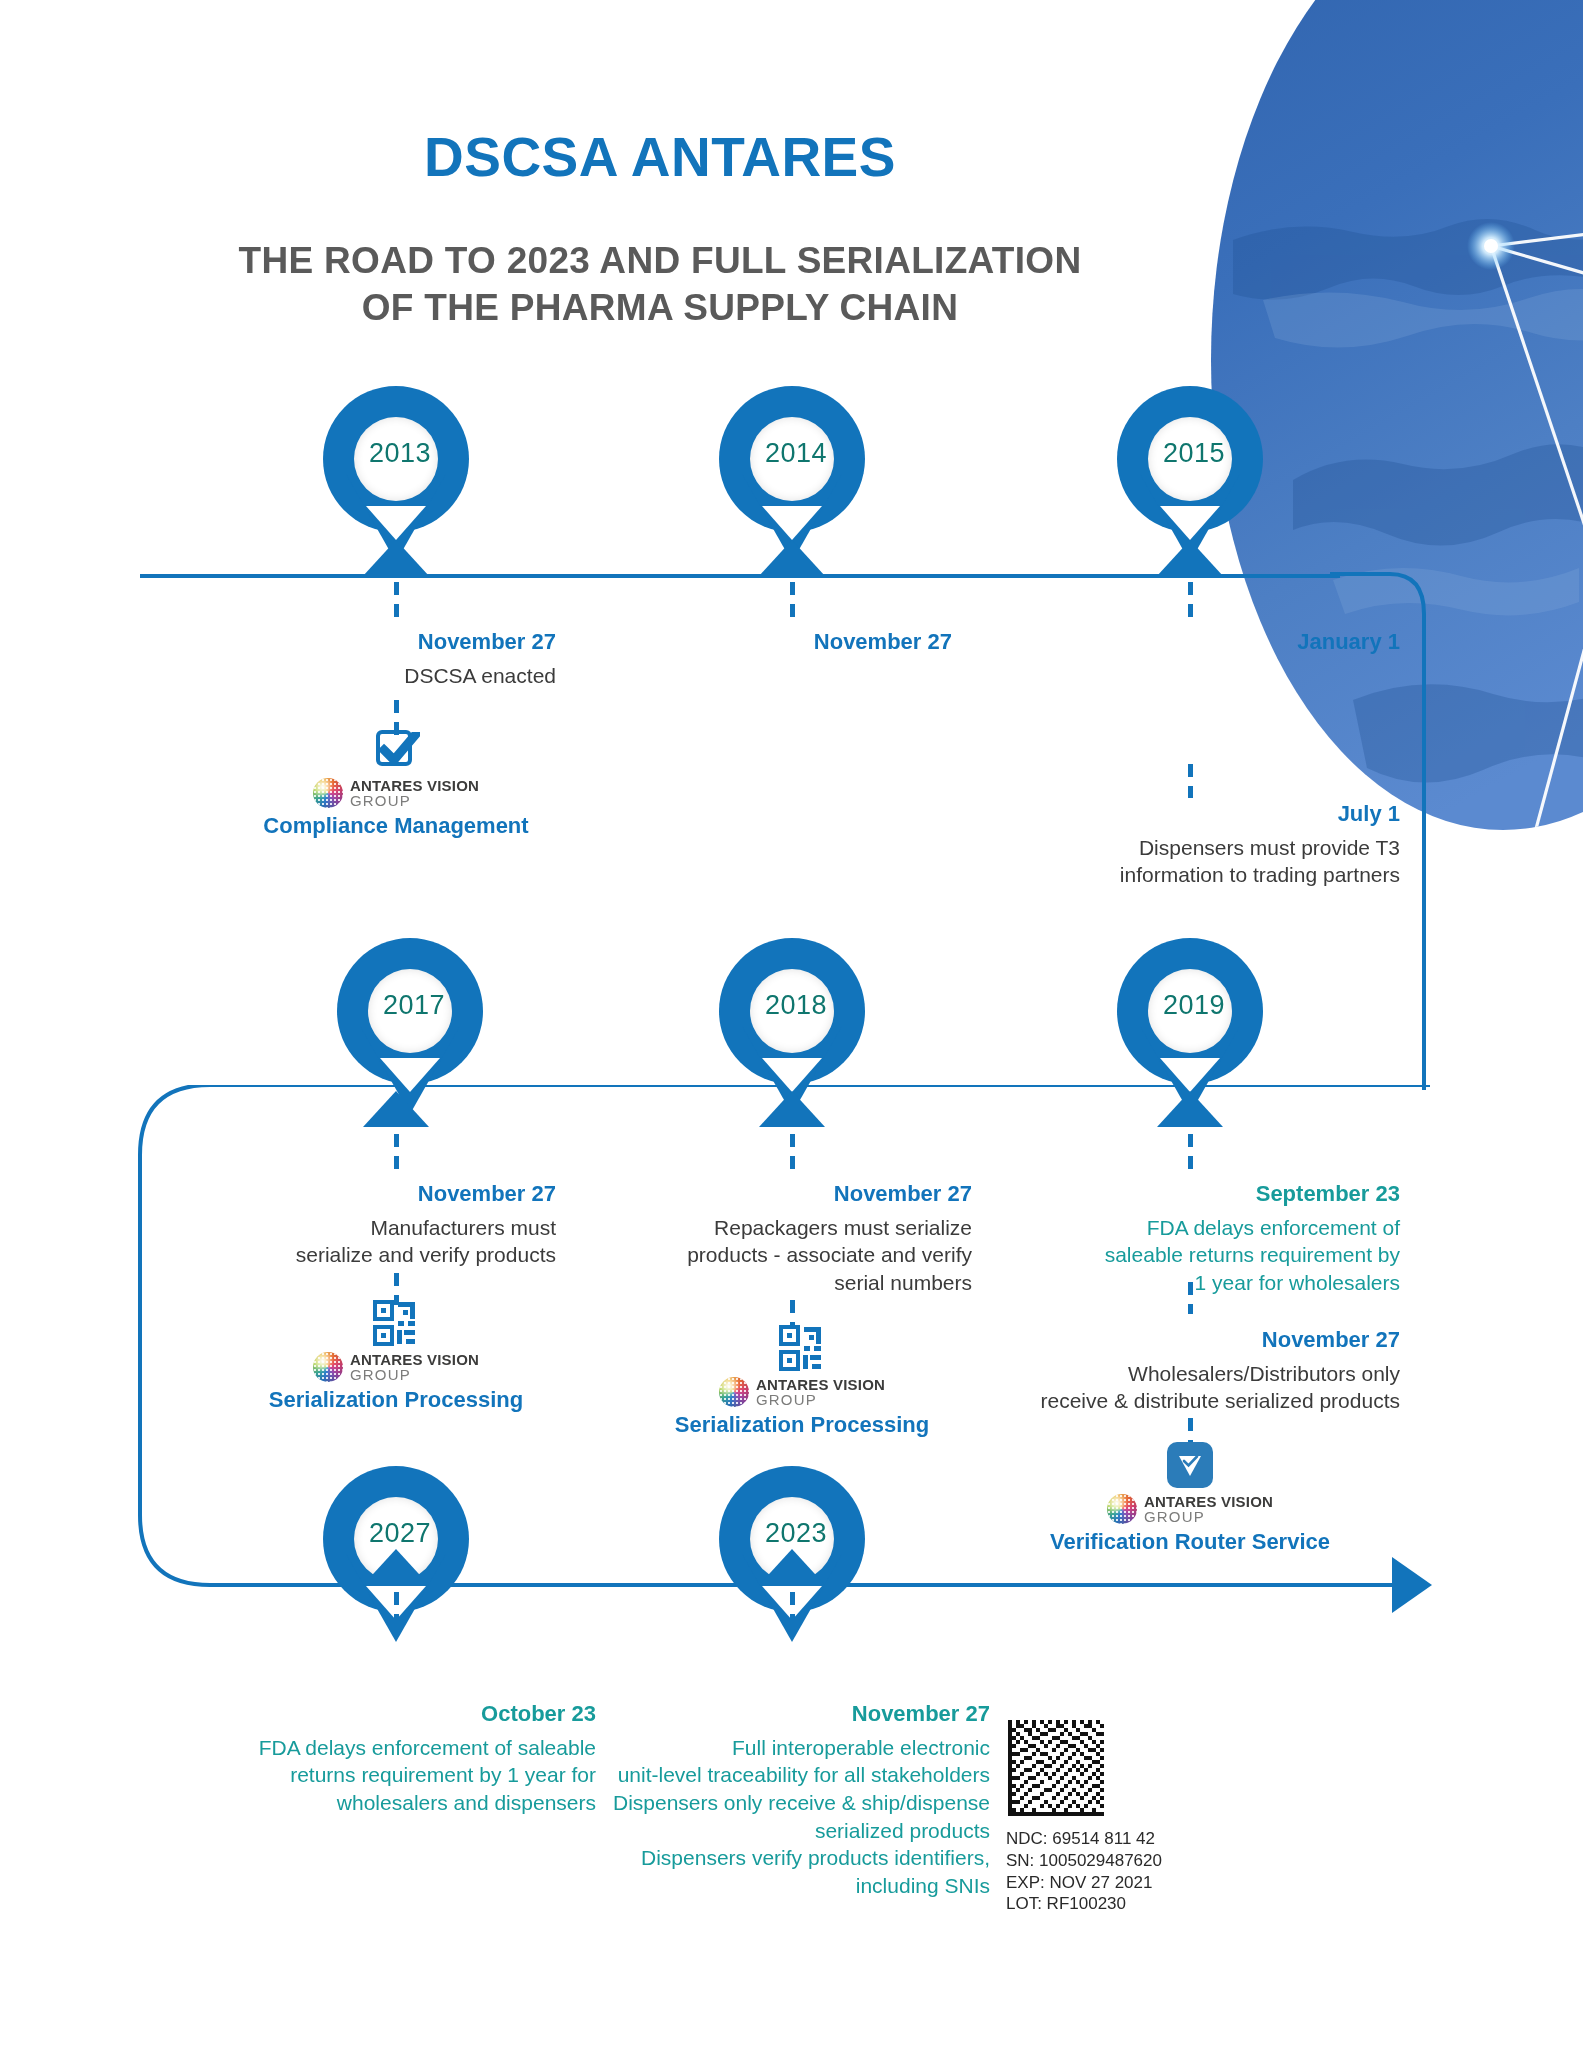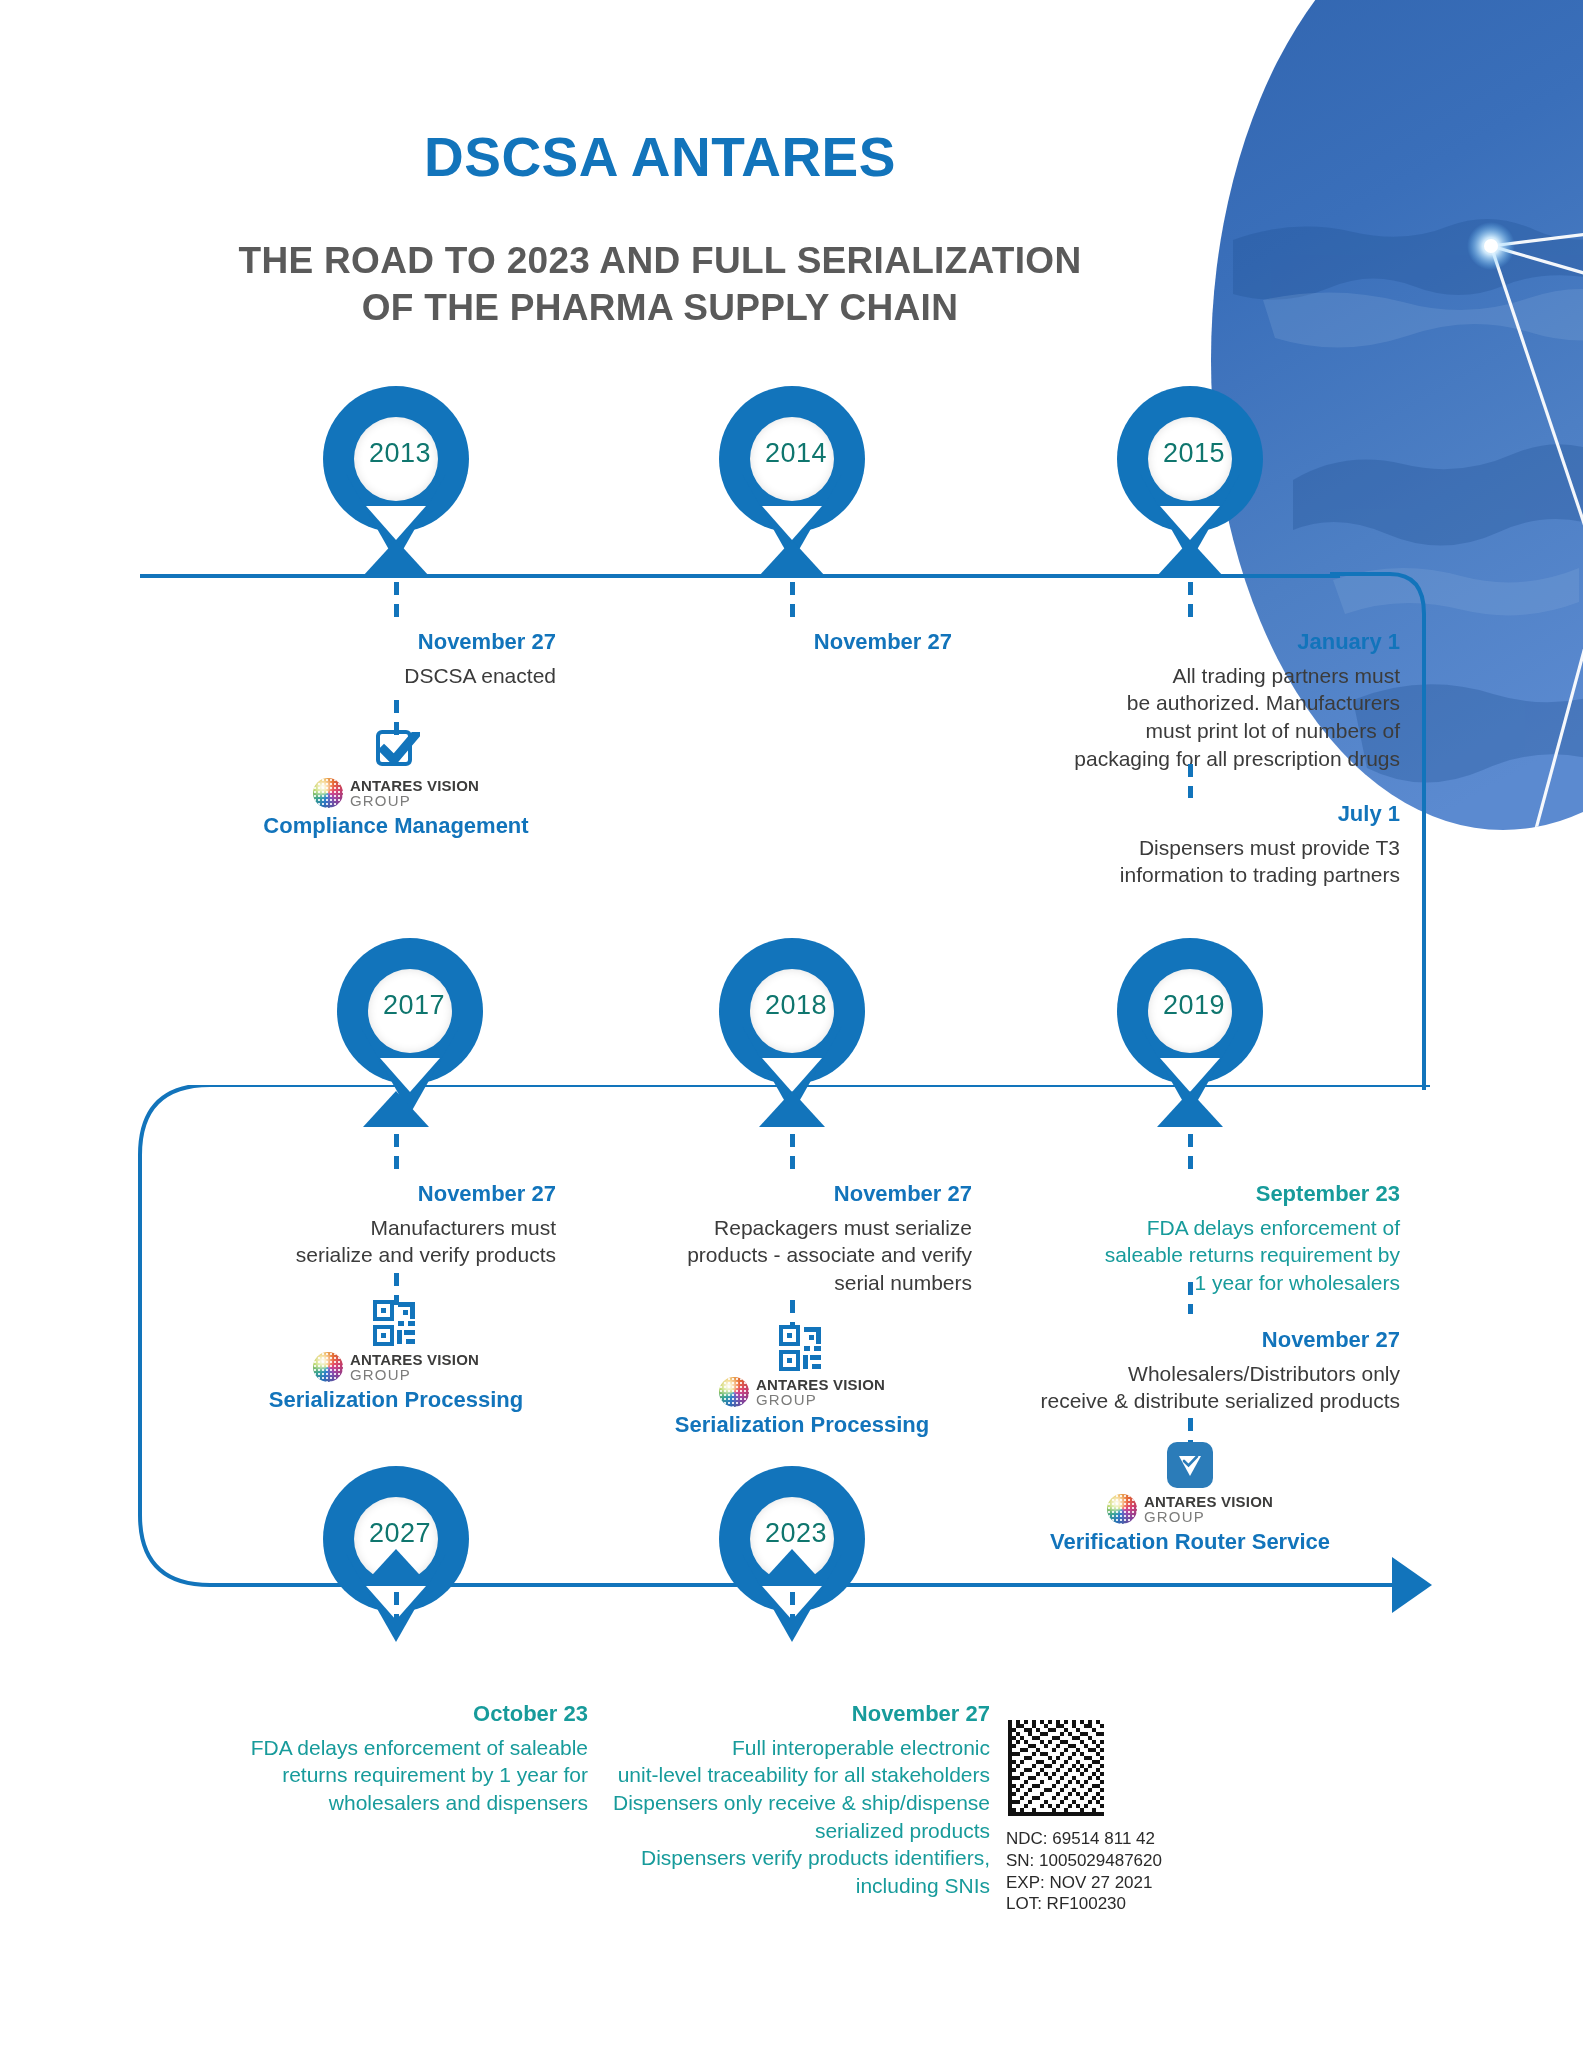--- a/index.html
+++ b/index.html
@@ -331,24 +331,20 @@
   </div>
 
   <div class="dash" style="left:790px;top:582px;height:44px;"></div>
   <div class="blk" style="left:632px;top:628px;width:320px;">
     <div class="dt">November 27</div>
   </div>
 
   <div class="dash" style="left:1188px;top:582px;height:44px;"></div>
   <div class="blk" style="left:980px;top:628px;width:420px;">
     <div class="dt">January 1</div>
-    <div class="bd" style="white-space:pre-line;">All trading partners must
-be authorized. Manufacturers
-must print lot of numbers of
-packaging for all prescription drugs</div>
   </div>
   <div class="dash" style="left:1188px;top:764px;height:34px;"></div>
   <div class="blk" style="left:980px;top:800px;width:420px;">
     <div class="dt">July 1</div>
     <div class="bd" style="white-space:pre-line;">Dispensers must provide T3
 information to trading partners</div>
   </div>
 
   <div class="dash" style="left:394px;top:1134px;height:44px;"></div>
   <div class="blk" style="left:236px;top:1180px;width:320px;">
@@ -448,21 +444,21 @@
       <div class="sphere"></div>
       <div class="ltxt">
         <div class="l1">ANTARES VISION</div>
         <div class="l2">GROUP</div>
       </div>
     </div>
     <div class="cap">Verification Router Service</div>
   </div>
 
   <div class="dash" style="left:394px;top:1592px;height:44px;"></div>
-  <div class="blk" style="left:188px;top:1700px;width:400px;">
+  <div class="blk" style="left:196px;top:1700px;width:400px;">
     <div class="dt teal">October 23</div>
     <div class="bd teal" style="white-space:pre-line;">FDA delays enforcement of saleable
 returns requirement by 1 year for
 wholesalers and dispensers</div>
   </div>
 
   <div class="dash" style="left:790px;top:1592px;height:44px;"></div>
   <div class="blk" style="left:570px;top:1700px;width:420px;">
     <div class="dt teal">November 27</div>
     <div class="bd teal" style="white-space:pre-line;">Full interoperable electronic

